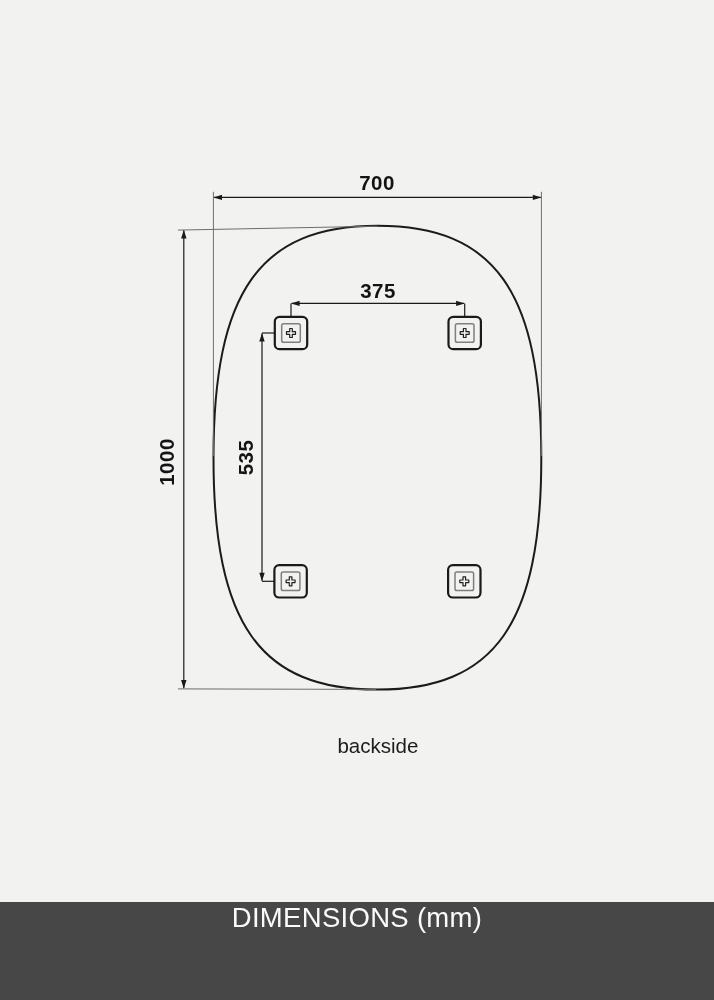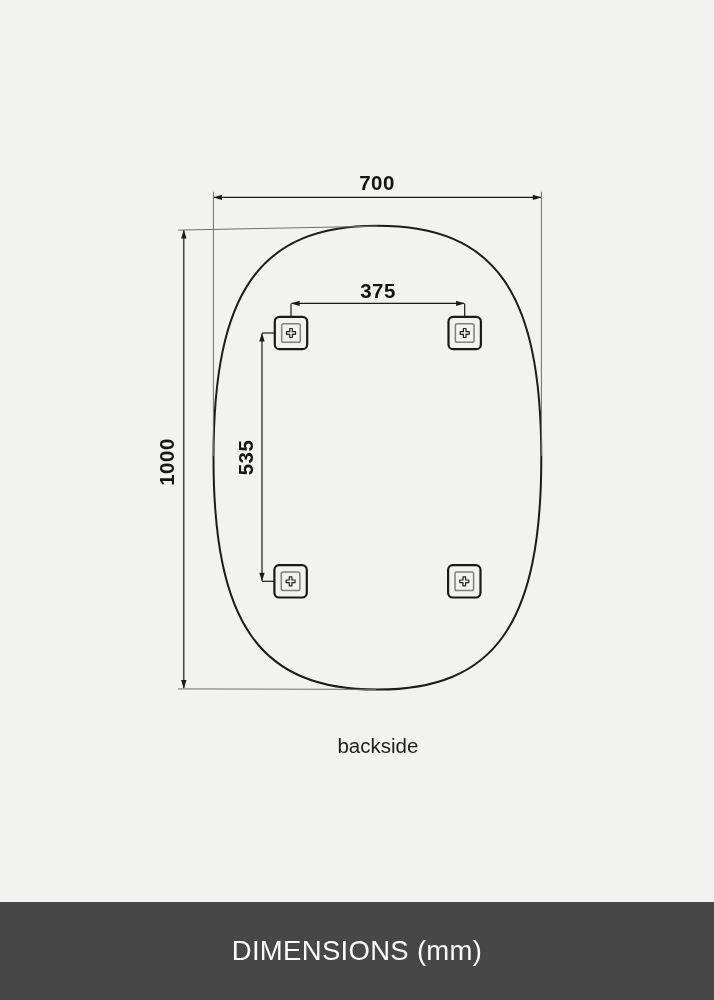--- a/index.html
+++ b/index.html
@@ -77,16 +77,16 @@
 
   <g>
 <rect x="448.1" y="565.1" width="32.4" height="32.4" rx="4.7" fill="none" stroke="#1a1a1a" stroke-width="2.2"></rect>
 <rect x="455.0" y="572.0" width="18.6" height="18.6" rx="1.8" fill="none" stroke="#7f7f7f" stroke-width="1.5"></rect>
 <path d="M463.0,576.8 h2.6 v3.2 h3.2 v2.6 h-3.2 v3.2 h-2.6 v-3.2 h-3.2 v-2.6 h3.2 Z" fill="none" stroke="#222" stroke-width="1.2" stroke-linejoin="round"></path>
 </g>
 
   <text x="377.9" y="752.6" text-anchor="middle" font-size="20.5px" fill="#1d1d1d">backside</text>
 </svg>
 
-<div style="position:absolute;left:0;top:902px;width:714px;height:98px;background:#474747;display:flex;align-items:center;justify-content:center;">
+<div style="position:absolute;left:0;top:902px;width:714px;height:98px;background:#474747;display:flex;align-items:flex-start;justify-content:center;">
 
   <span style="color:#fafafa;font-size:27.5px;letter-spacing:0.3px;">DIMENSIONS (mm)</span>
 </div>
 
 </body></html>

